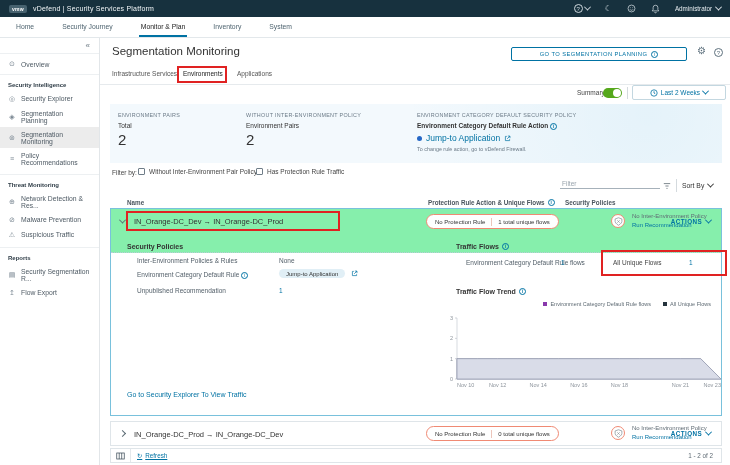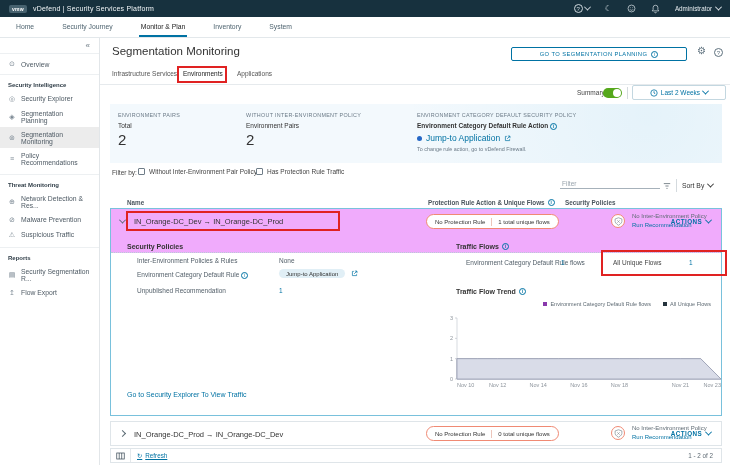--- a/index.html
+++ b/index.html
@@ -93,21 +93,21 @@
   .filter-input::placeholder{color:#98a3ac;}
   .funnel{position:absolute;left:663px;top:182px;}
   .sort-sep{position:absolute;left:676px;top:179px;width:1px;height:13px;background:#d4dade;}
   .sort-by{position:absolute;left:682px;top:182px;font-size:6.8px;color:#333;display:flex;gap:4px;align-items:center;}
 
   
   .grid-head{position:absolute;top:199px;font-size:6.3px;color:#4a555e;font-weight:bold;
              display:flex;align-items:center;gap:3px;}
   .row-card{position:absolute;left:110px;top:208px;width:612px;height:208px;border:1px solid #79c1dc;
             background:#fff;box-sizing:border-box;}
-  .row-head{position:absolute;left:0;top:0;width:100%;height:44px;background:#f0abfc;
+  .row-head{position:absolute;left:0;top:0;width:100%;height:44px;background:#86efac;
             border-bottom:1px dotted #b9cdd7;box-sizing:border-box;}
   .rh-chev{position:absolute;left:9px;top:10px;color:#5a6a74;}
   .rh-name{position:absolute;left:23px;top:8px;font-size:7.5px;color:#333;}
   .badge{position:absolute;left:315px;top:5px;height:15px;border:1px solid #f08a74;border-radius:8px;
          display:flex;align-items:center;padding:0 8px;font-size:6px;color:#333;gap:6px;
          background:#fff;box-sizing:border-box;white-space:nowrap;}
   .badge .bsep{width:1px;height:8px;background:#ecc5ba;}
   .shield-badge{position:absolute;left:500px;top:5px;width:14px;height:14px;border:1px solid #f08a74;
                 border-radius:50%;display:flex;align-items:center;justify-content:center;box-sizing:border-box;background:#fff;}
   .pol-status{position:absolute;left:521px;top:4px;font-size:6px;color:#5f6b74;white-space:nowrap;}

